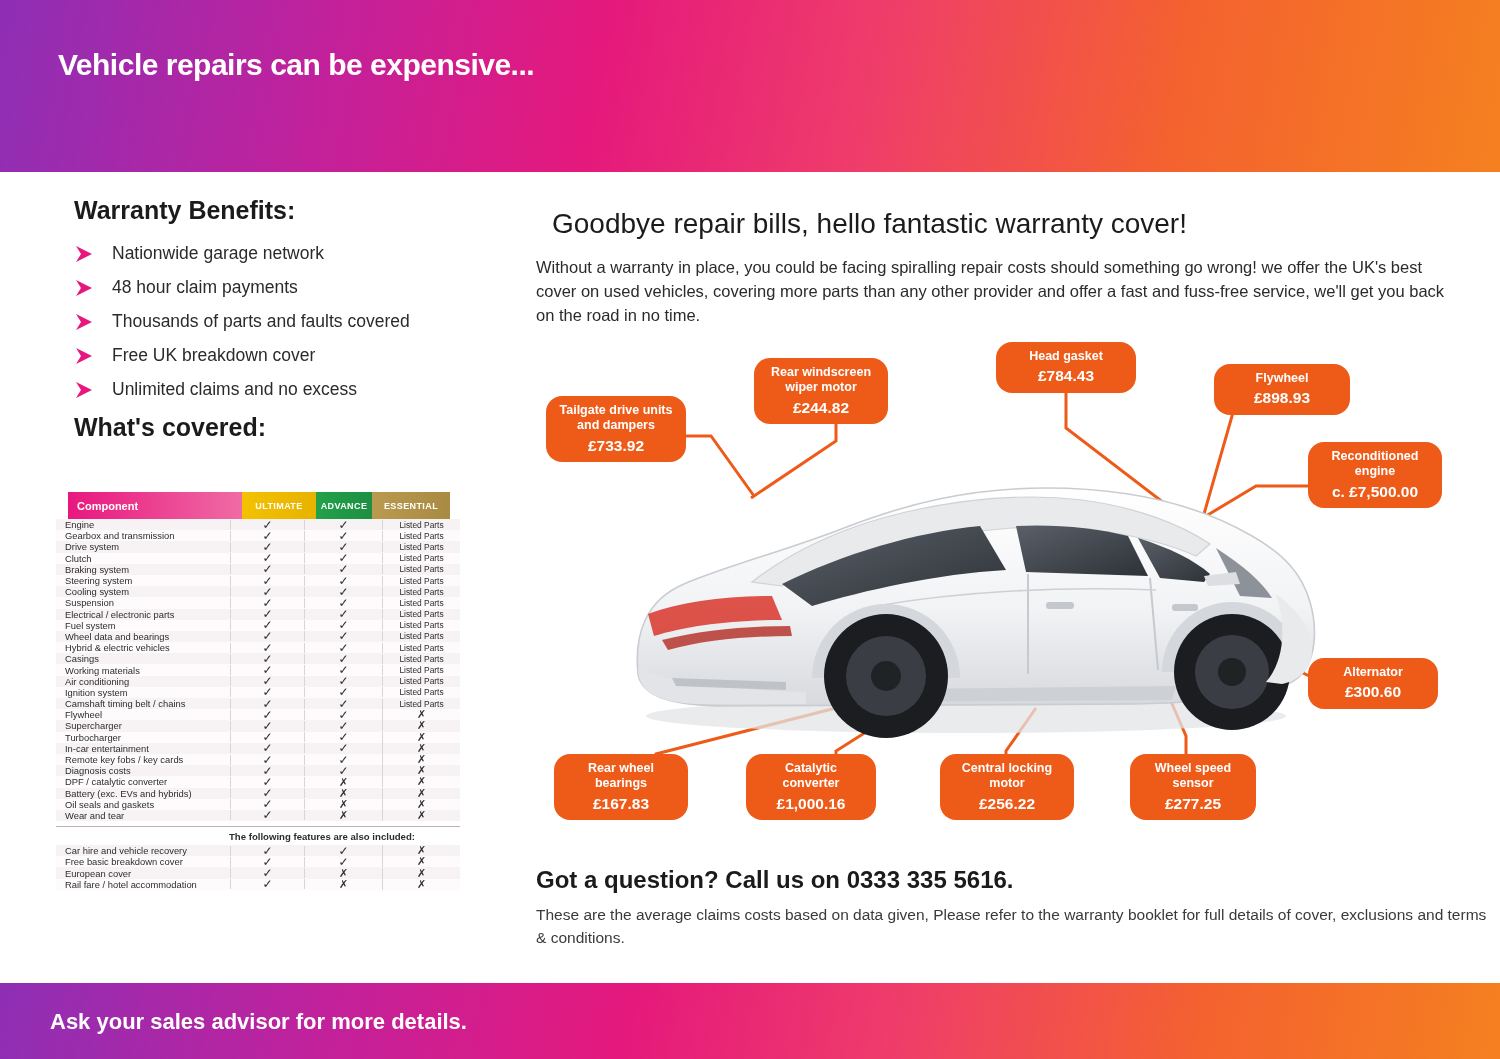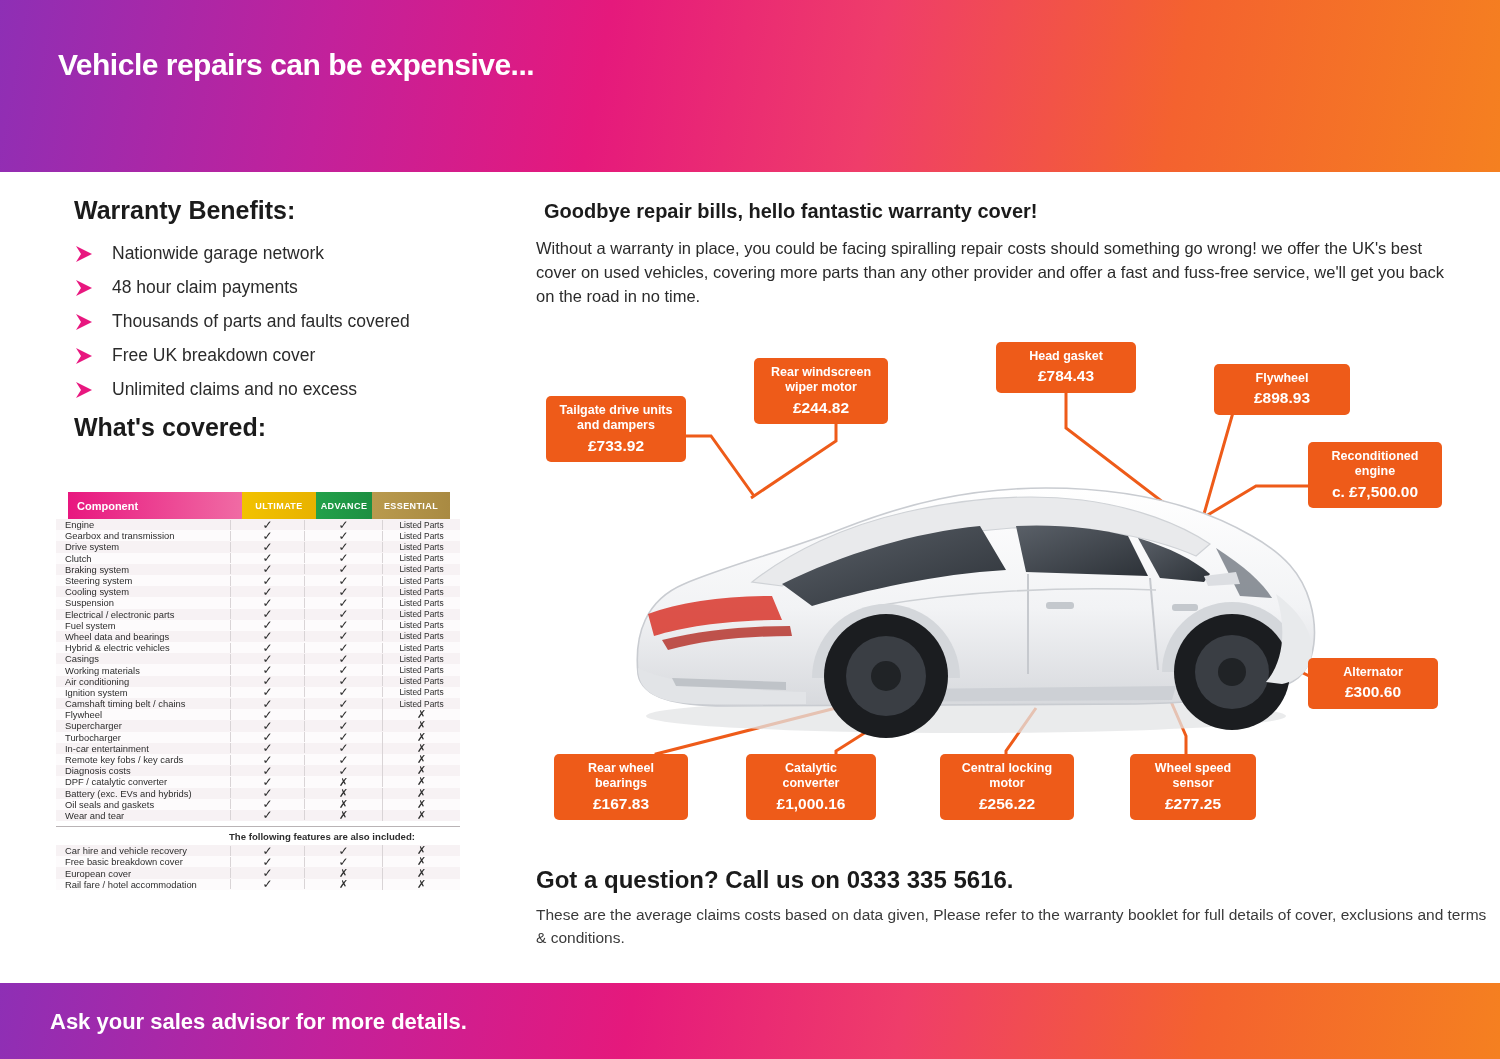--- a/index.html
+++ b/index.html
@@ -66,30 +66,30 @@
   .tick{font-size:12px;line-height:10px;}
   .cross{font-size:11px;line-height:10px;}
 
   .also{margin-top:5px;border-top:1px solid #b9b3b5;padding-top:4px;
         font-size:9.6px;font-weight:700;text-align:center;width:404px;box-sizing:border-box;}
   .also-inner{margin-left:128px;}
   .rows2{margin-top:3px;}
 
   
   .right{position:absolute;left:536px;top:192px;width:930px;}
-  .right h2{margin:8px;font-size:20px;font-weight:700;color:#1b1b1b;}
+  .right h2{margin:16px;font-size:28px;font-weight:400;color:#1b1b1b;}
   .right p.intro{margin:14px 0 0 0;font-size:16.5px;line-height:1.45;color:#2b2b2b;}
 
   .question{position:absolute;left:536px;top:866px;font-size:24px;font-weight:700;color:#1b1b1b;}
   .disclaimer{position:absolute;left:536px;top:903px;font-size:15.5px;line-height:1.5;color:#3a3a3a;}
 
   
   .diagram{position:absolute;left:536px;top:336px;width:930px;height:510px;}
   .callout{
-    position:absolute;background:#ee5b19;color:#fff;border-radius:5px;
+    position:absolute;background:#ee5b19;color:#fff;border-radius:16px;
     text-align:center;font-weight:700;line-height:1.22;
     padding:7px 10px;box-sizing:border-box;
   }
   .callout .lbl{font-size:12.5px;display:block;}
   .callout .amt{font-size:15.5px;display:block;margin-top:3px;}
 
   .carwrap{position:absolute;left:40px;top:88px;width:760px;height:330px;}
   svg.car{position:absolute;left:0;top:0;}
 </style>
 </head>

